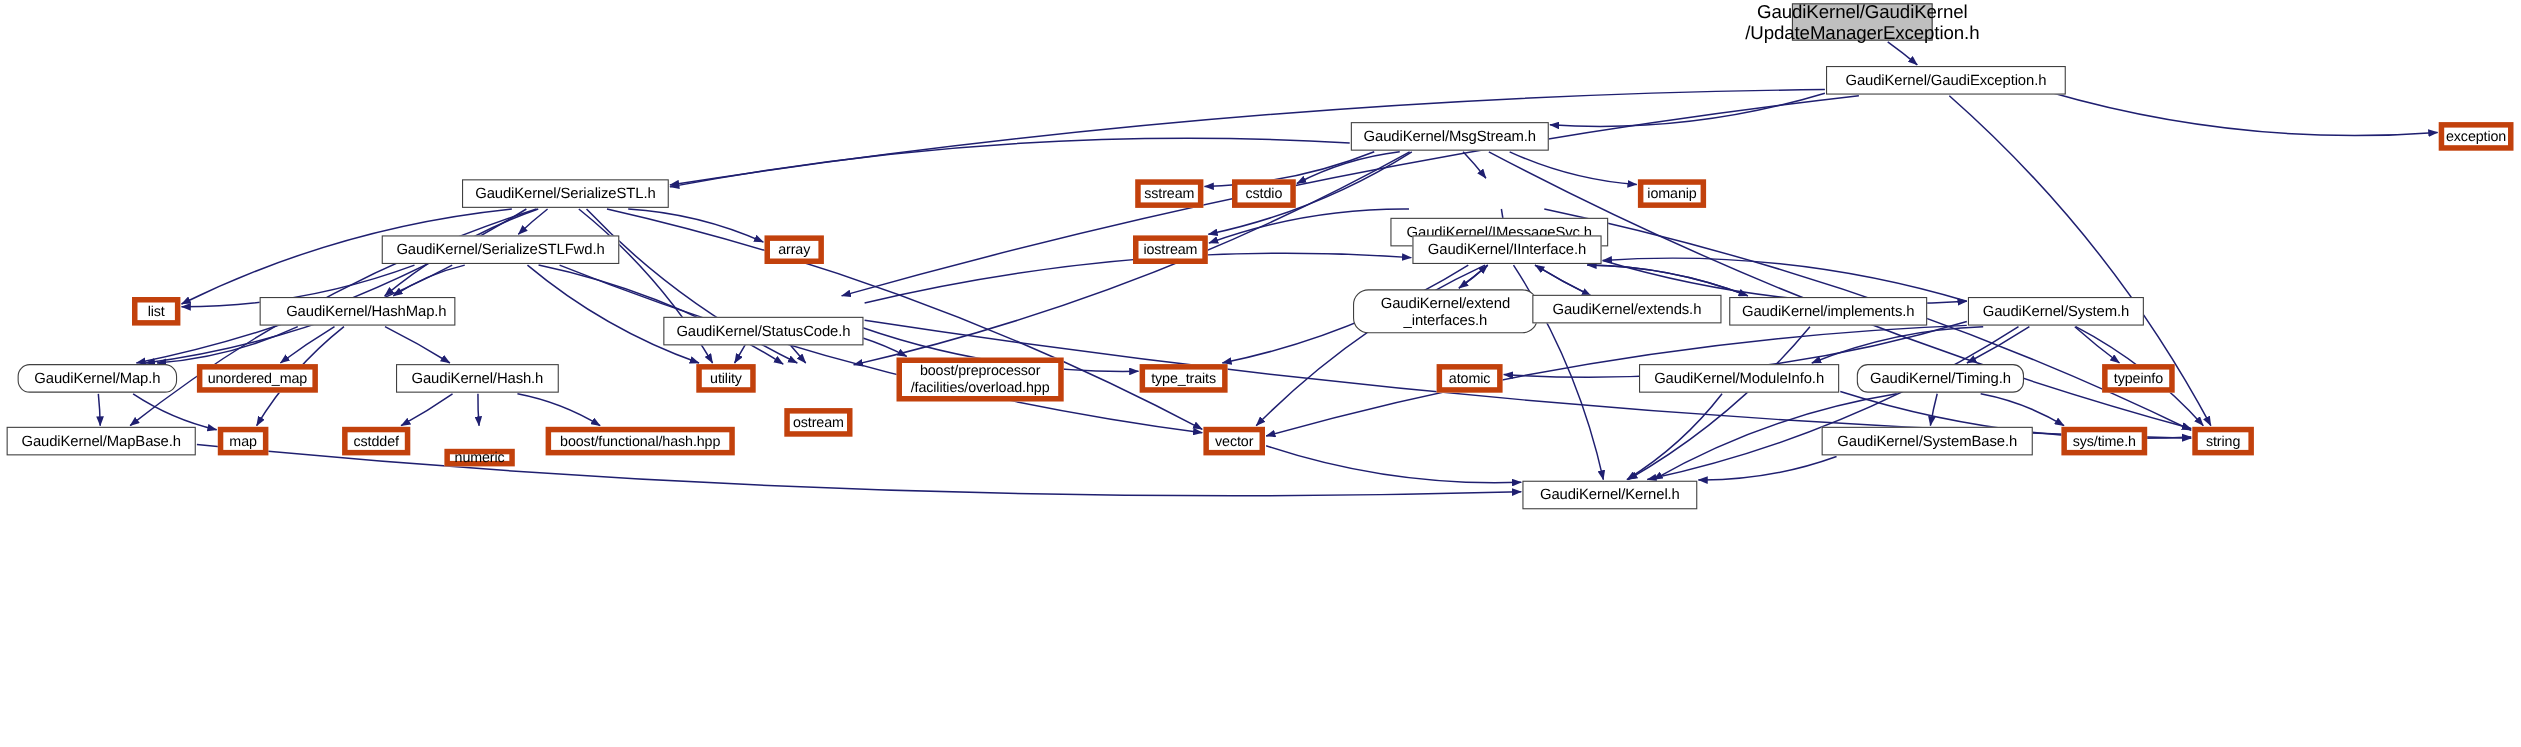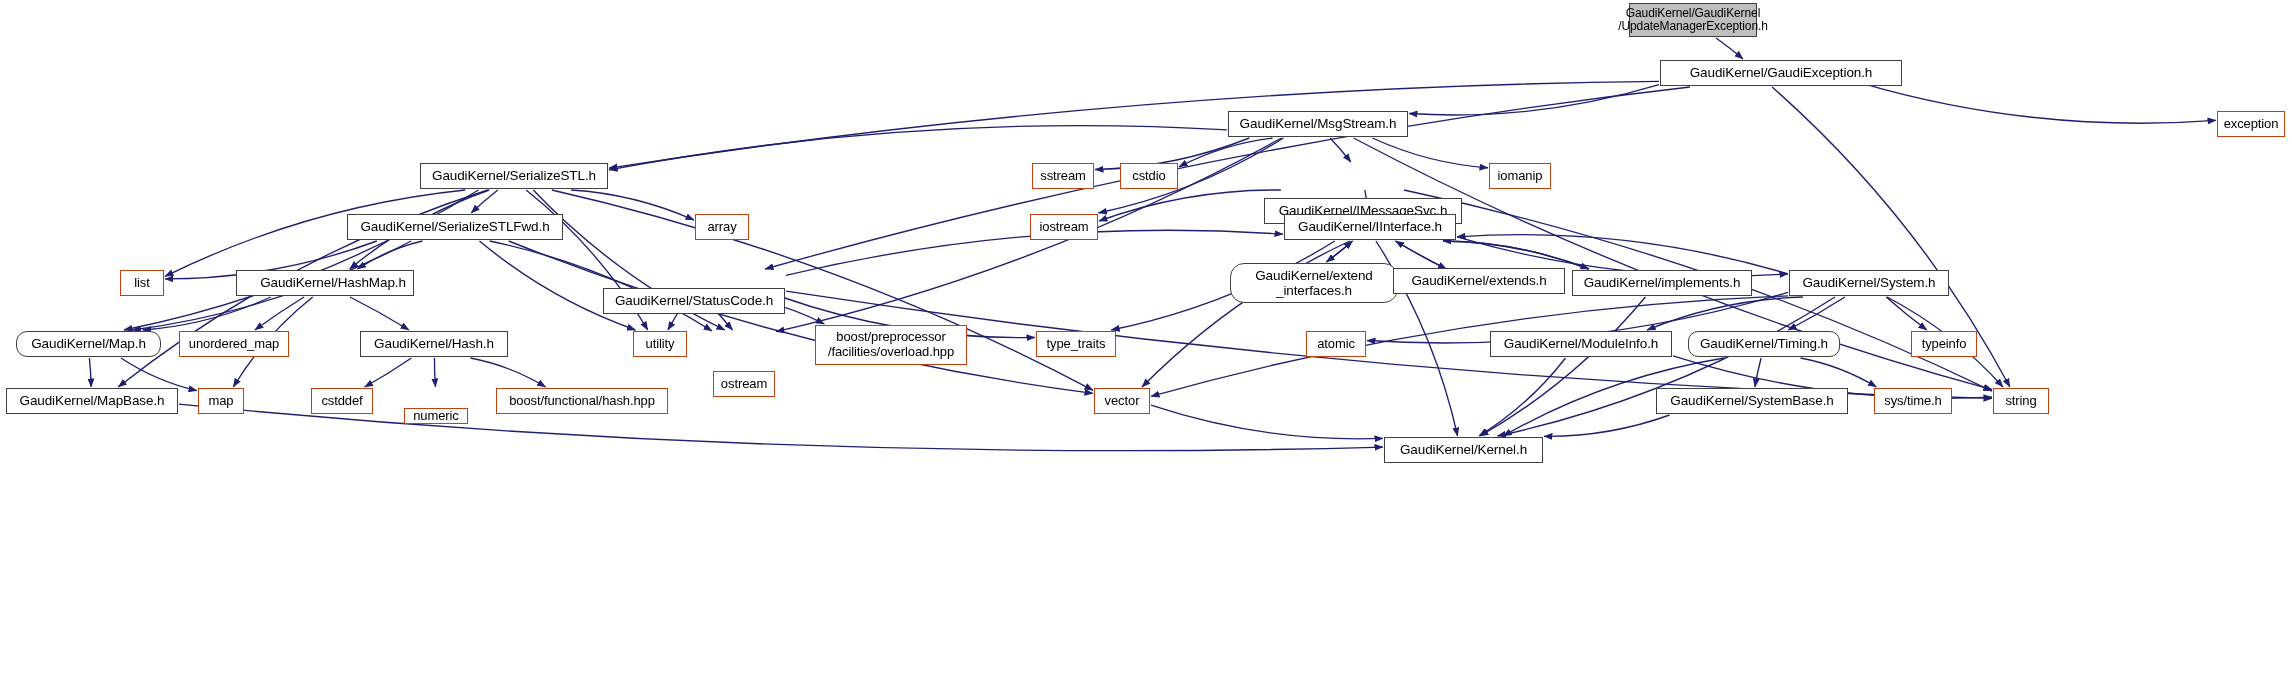--- a/index.html
+++ b/index.html
@@ -26,33 +26,33 @@
     justify-content:center;
     text-align:center;
     line-height:1.12;
     color:#000000;
     background:#ffffff;
     white-space:pre-line;
     letter-spacing:-0.1px;
   }
   
   .node.plain{
-    border:1px solid #c2410c;
+    border:5px solid #c2410c;
     font-size:13px;
   }
   
   .node.doc{
     border:1.6px solid #404040;
     font-size:13.5px;
   }
   
   .node.root{
     border:1.6px solid #404040;
     background:#bfbfbf;
-    font-size:12px;
+    font-size:17px;
   }
 </style>
 </head>
 <body>
 
 <div id="graph">
   <svg id="edges" viewBox="0 0 2292 679" preserveAspectRatio="none">
     <defs>
       <marker id="arrow" markerWidth="9" markerHeight="7" refX="8.5" refY="3.5" orient="auto" markerUnits="userSpaceOnUse">
         <path d="M0,0 L9,3.5 L0,7 z" fill="#1f1f70"></path>
@@ -131,21 +131,21 @@
         <path d="M1761.1,358.0 Q1757.3,372.4 1754.9,387.0" fill="none" stroke="#1f1f70" stroke-width="1.35" marker-end="url(#arrow)"></path>
         <path d="M1800.6,358.0 Q1841.1,365.7 1876.4,387.0" fill="none" stroke="#1f1f70" stroke-width="1.35" marker-end="url(#arrow)"></path>
         <path d="M1724.3,358.0 Q1606.7,377.1 1503.2,436.0" fill="none" stroke="#1f1f70" stroke-width="1.35" marker-end="url(#arrow)"></path>
         <path d="M1669.6,415.0 Q1608.7,437.0 1544.0,436.3" fill="none" stroke="#1f1f70" stroke-width="1.35" marker-end="url(#arrow)"></path>
         <path d="M1151.0,405.2 Q1264.0,442.7 1383.0,438.4" fill="none" stroke="#1f1f70" stroke-width="1.35" marker-end="url(#arrow)"></path>
       </g>
   </svg>
   <div id="nodes-layer">
       <div class="node root" style="left: 1629px; top: 3px; width: 128px; height: 34px;">GaudiKernel/GaudiKernel
 /UpdateManagerException.h</div>
-      <div class="node doc" style="left: 1660px; top: 60px; width: 242px; height: 26px;">GaudiKernel/GaudiException.h</div>
+      <div class="node doc" style="left: 1660px; top: 60px; width: 218px; height: 26px;">GaudiKernel/GaudiException.h</div>
       <div class="node plain" style="left: 2217px; top: 111px; width: 68px; height: 26px;">exception</div>
       <div class="node doc" style="left: 1228px; top: 111px; width: 180px; height: 26px;">GaudiKernel/MsgStream.h</div>
       <div class="node doc" style="left: 420px; top: 163px; width: 188px; height: 26px;">GaudiKernel/SerializeSTL.h</div>
       <div class="node plain" style="left: 1032px; top: 163px; width: 62px; height: 26px;">sstream</div>
       <div class="node plain" style="left: 1120px; top: 163px; width: 58px; height: 26px;">cstdio</div>
       <div class="node doc" style="left: 1264px; top: 163px; width: 198px; height: 26px; margin-top: 35px;">GaudiKernel/IMessageSvc.h</div>
       <div class="node plain" style="left: 1489px; top: 163px; width: 62px; height: 26px;">iomanip</div>
       <div class="node doc" style="left: 347px; top: 214px; width: 216px; height: 26px;">GaudiKernel/SerializeSTLFwd.h</div>
       <div class="node plain" style="left: 695px; top: 214px; width: 54px; height: 26px;">array</div>
       <div class="node plain" style="left: 1030px; top: 214px; width: 68px; height: 26px;">iostream</div>

